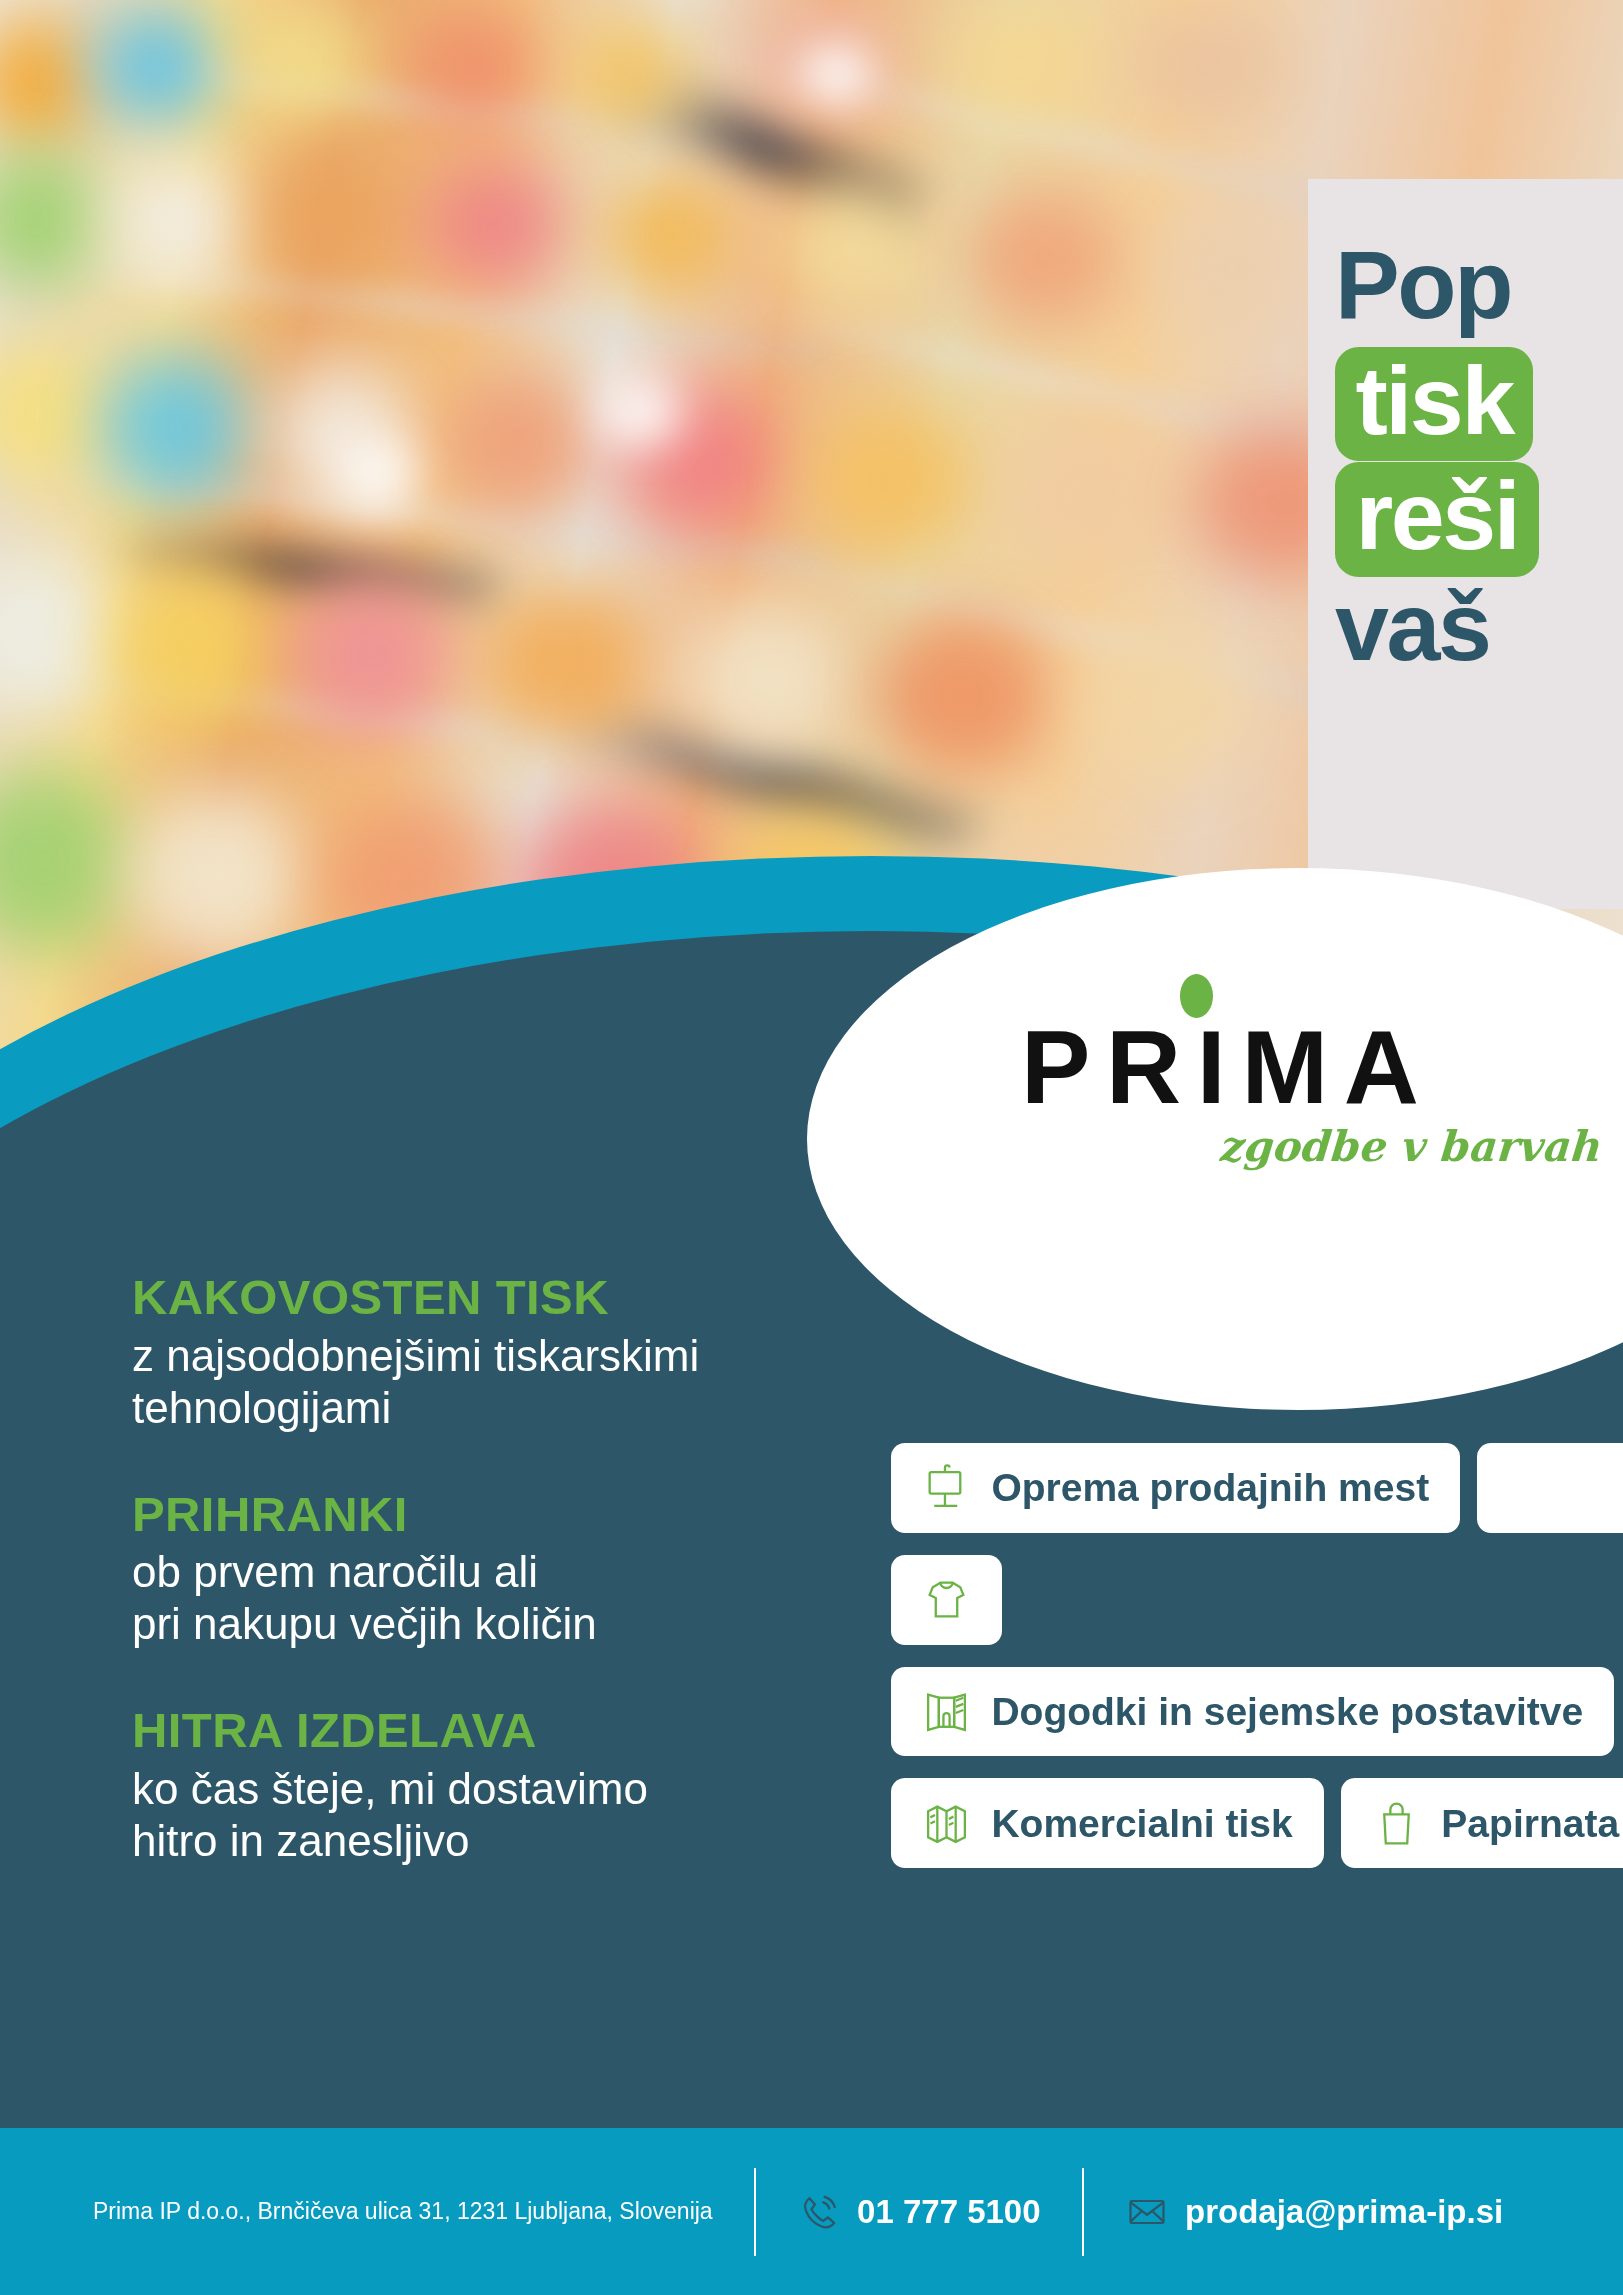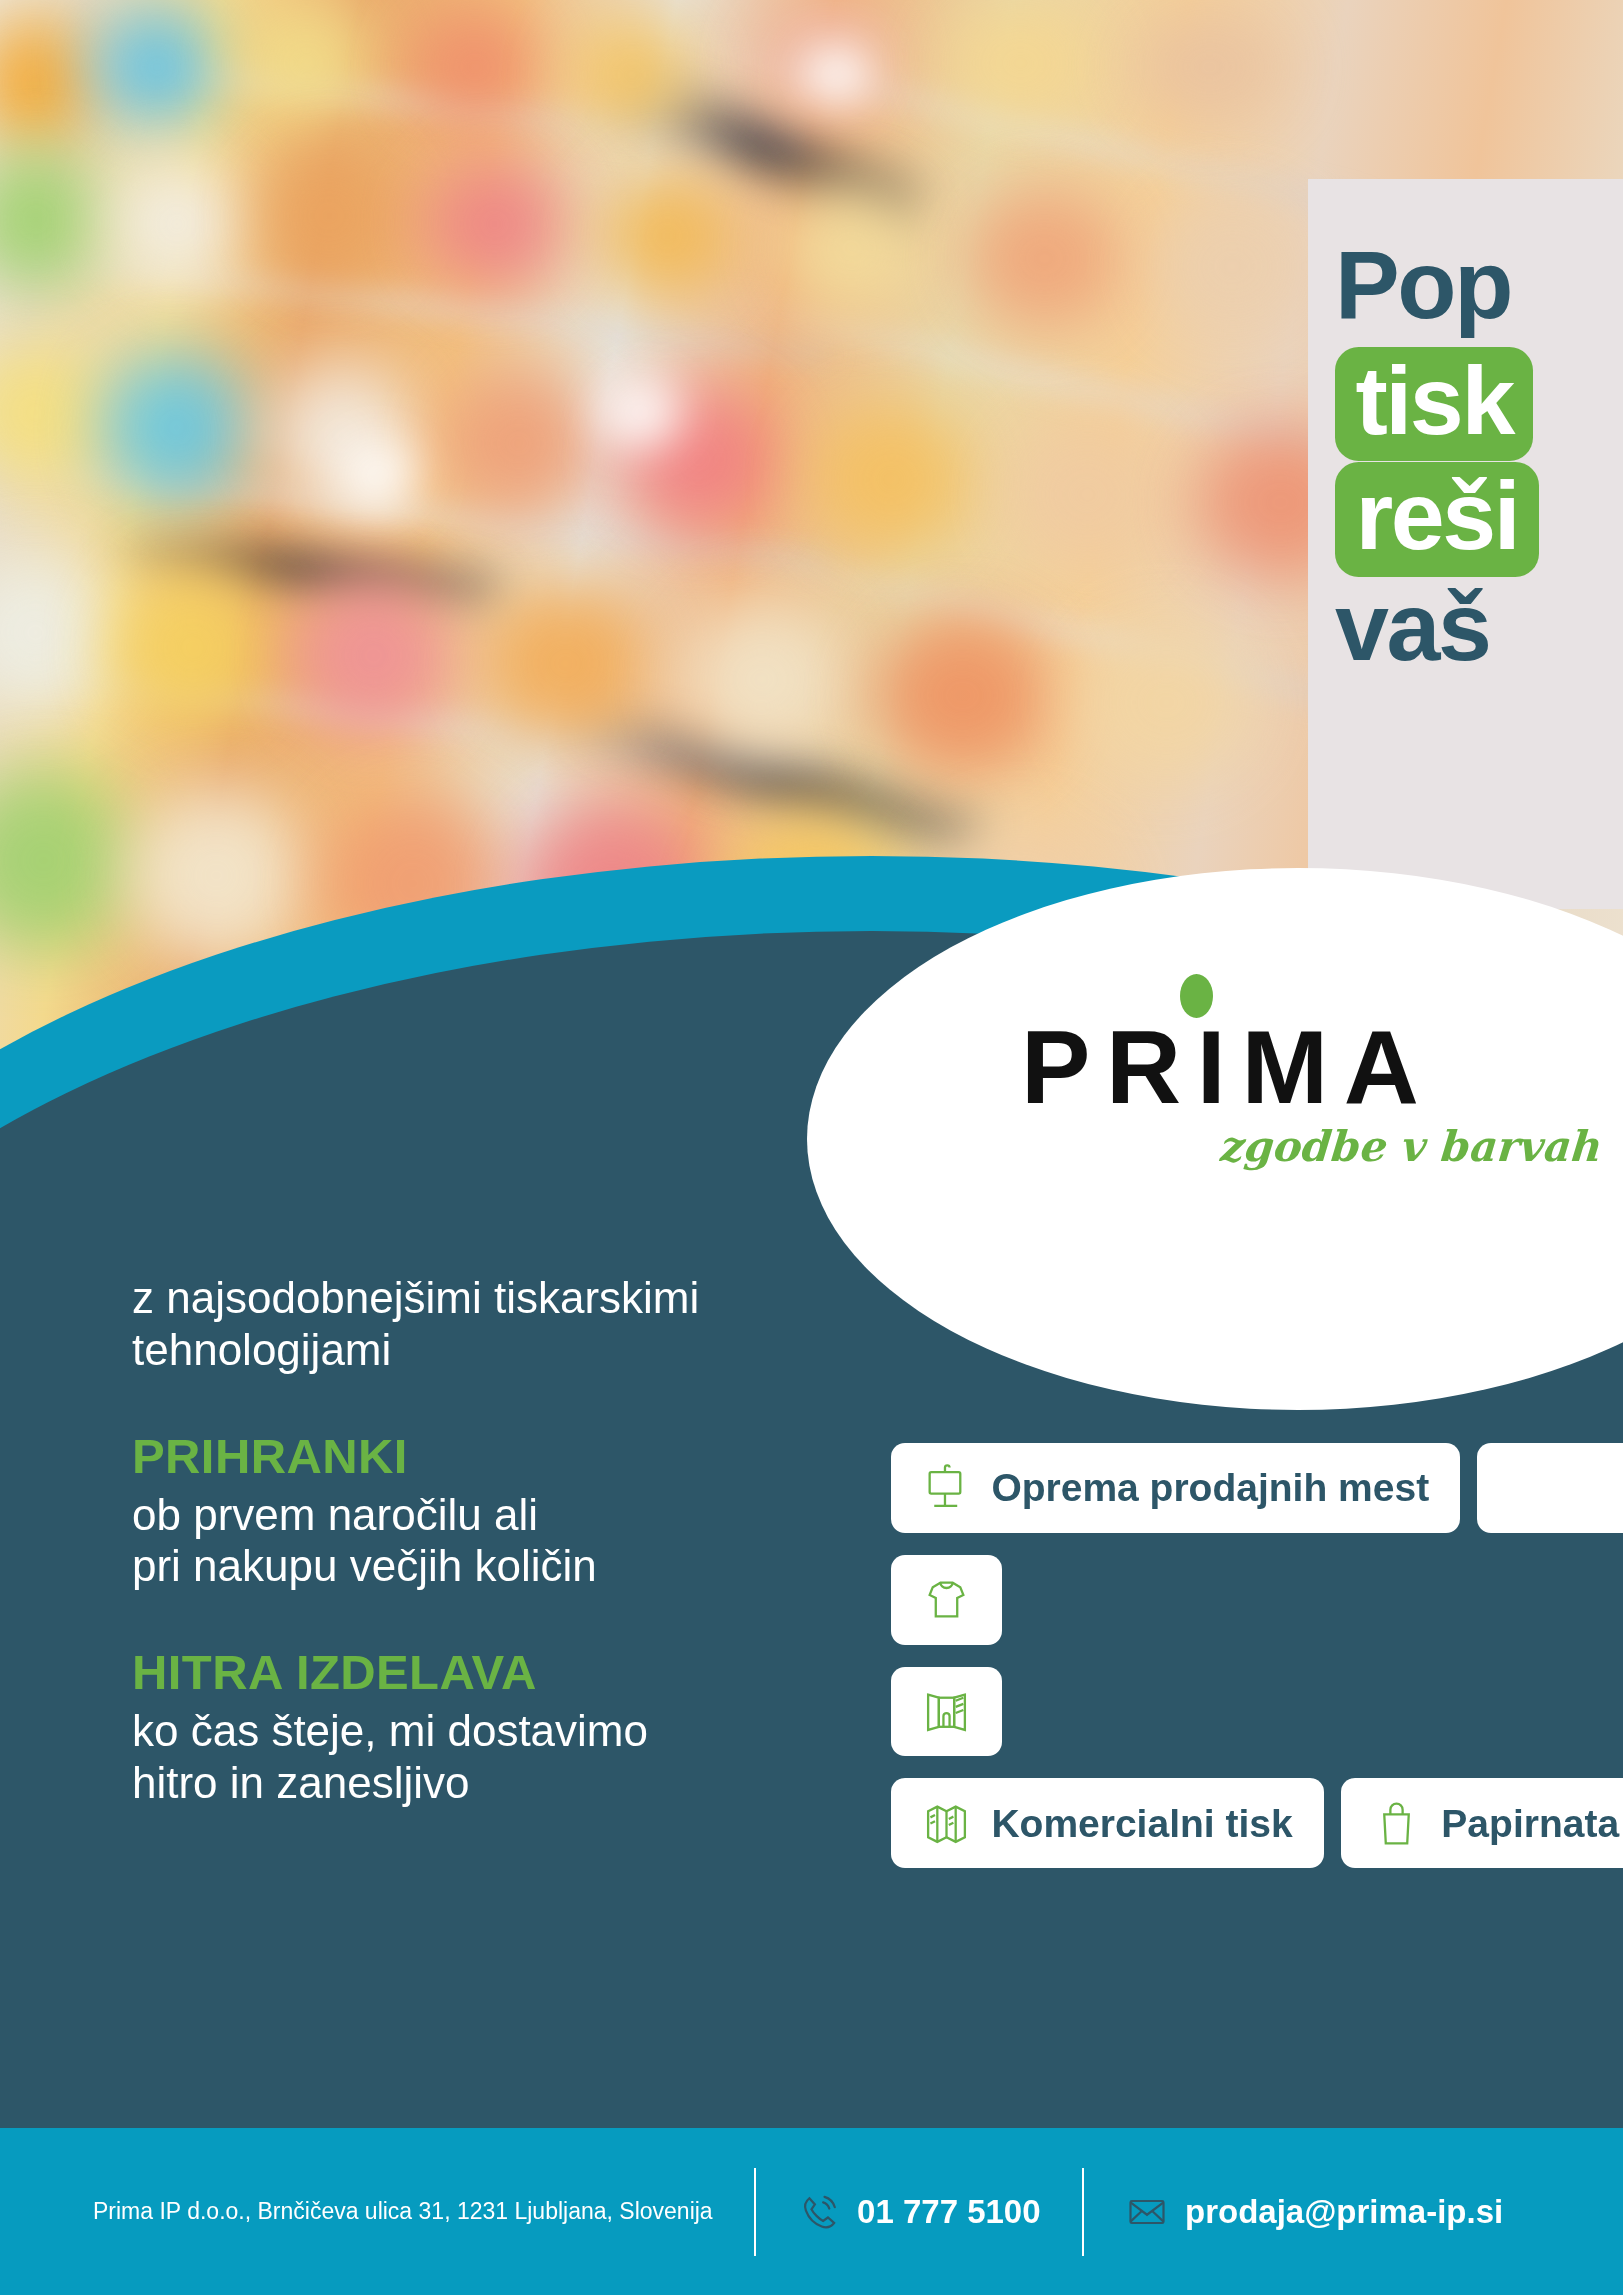--- a/index.html
+++ b/index.html
@@ -155,20 +155,21 @@
   <div class="logo-wrap">
     <div style="position:relative;">
       <div class="logo-prima">PRIMA</div>
       <div class="logo-dot"></div>
     </div>
     <div class="logo-tag">zgodbe v barvah</div>
   </div>
 
   <div class="benefits">
     <div class="ben">
+      <div class="ben-title">KAKOVOSTEN TISK</div>
       <div class="ben-body">z najsodobnejšimi tiskarskimi</div>
       <div class="ben-body">tehnologijami</div>
     </div>
     <div class="ben">
       <div class="ben-title">PRIHRANKI</div>
       <div class="ben-body">ob prvem naročilu ali</div>
       <div class="ben-body">pri nakupu večjih količin</div>
     </div>
     <div class="ben">
       <div class="ben-title">HITRA IZDELAVA</div>
@@ -203,20 +204,21 @@
 
     <div class="chip-row">
       <div class="chip">
         <svg class="chip-ico" viewBox="0 0 64 64" fill="none" stroke="#6ab344" stroke-width="3">
           <path d="M8 10 L22 14 V52 L8 56 Z"></path>
           <path d="M56 10 L42 14 V52 L56 56 Z"></path>
           <rect x="22" y="14" width="20" height="38"></rect>
           <path d="M28 52 V38 a4 4 0 0 1 8 0 V52"></path>
           <path d="M44 18 L54 14 M44 26 L54 22 M44 34 L54 30"></path>
         </svg>
+        <span class="chip-label">Dogodki in sejemske postavitve</span>
       </div>
     </div>
 
     <div class="chip-row">
       <div class="chip">
         <svg class="chip-ico" viewBox="0 0 64 64" fill="none" stroke="#6ab344" stroke-width="3">
           <path d="M8 16 L20 10 L32 16 L44 10 L56 16 V50 L44 56 L32 50 L20 56 L8 50 Z"></path>
           <path d="M20 10 V56 M32 16 V50 M44 10 V56"></path>
           <path d="M11 24 L17 21 M11 32 L17 29 M35 26 L41 23 M35 34 L41 31"></path>
         </svg>

